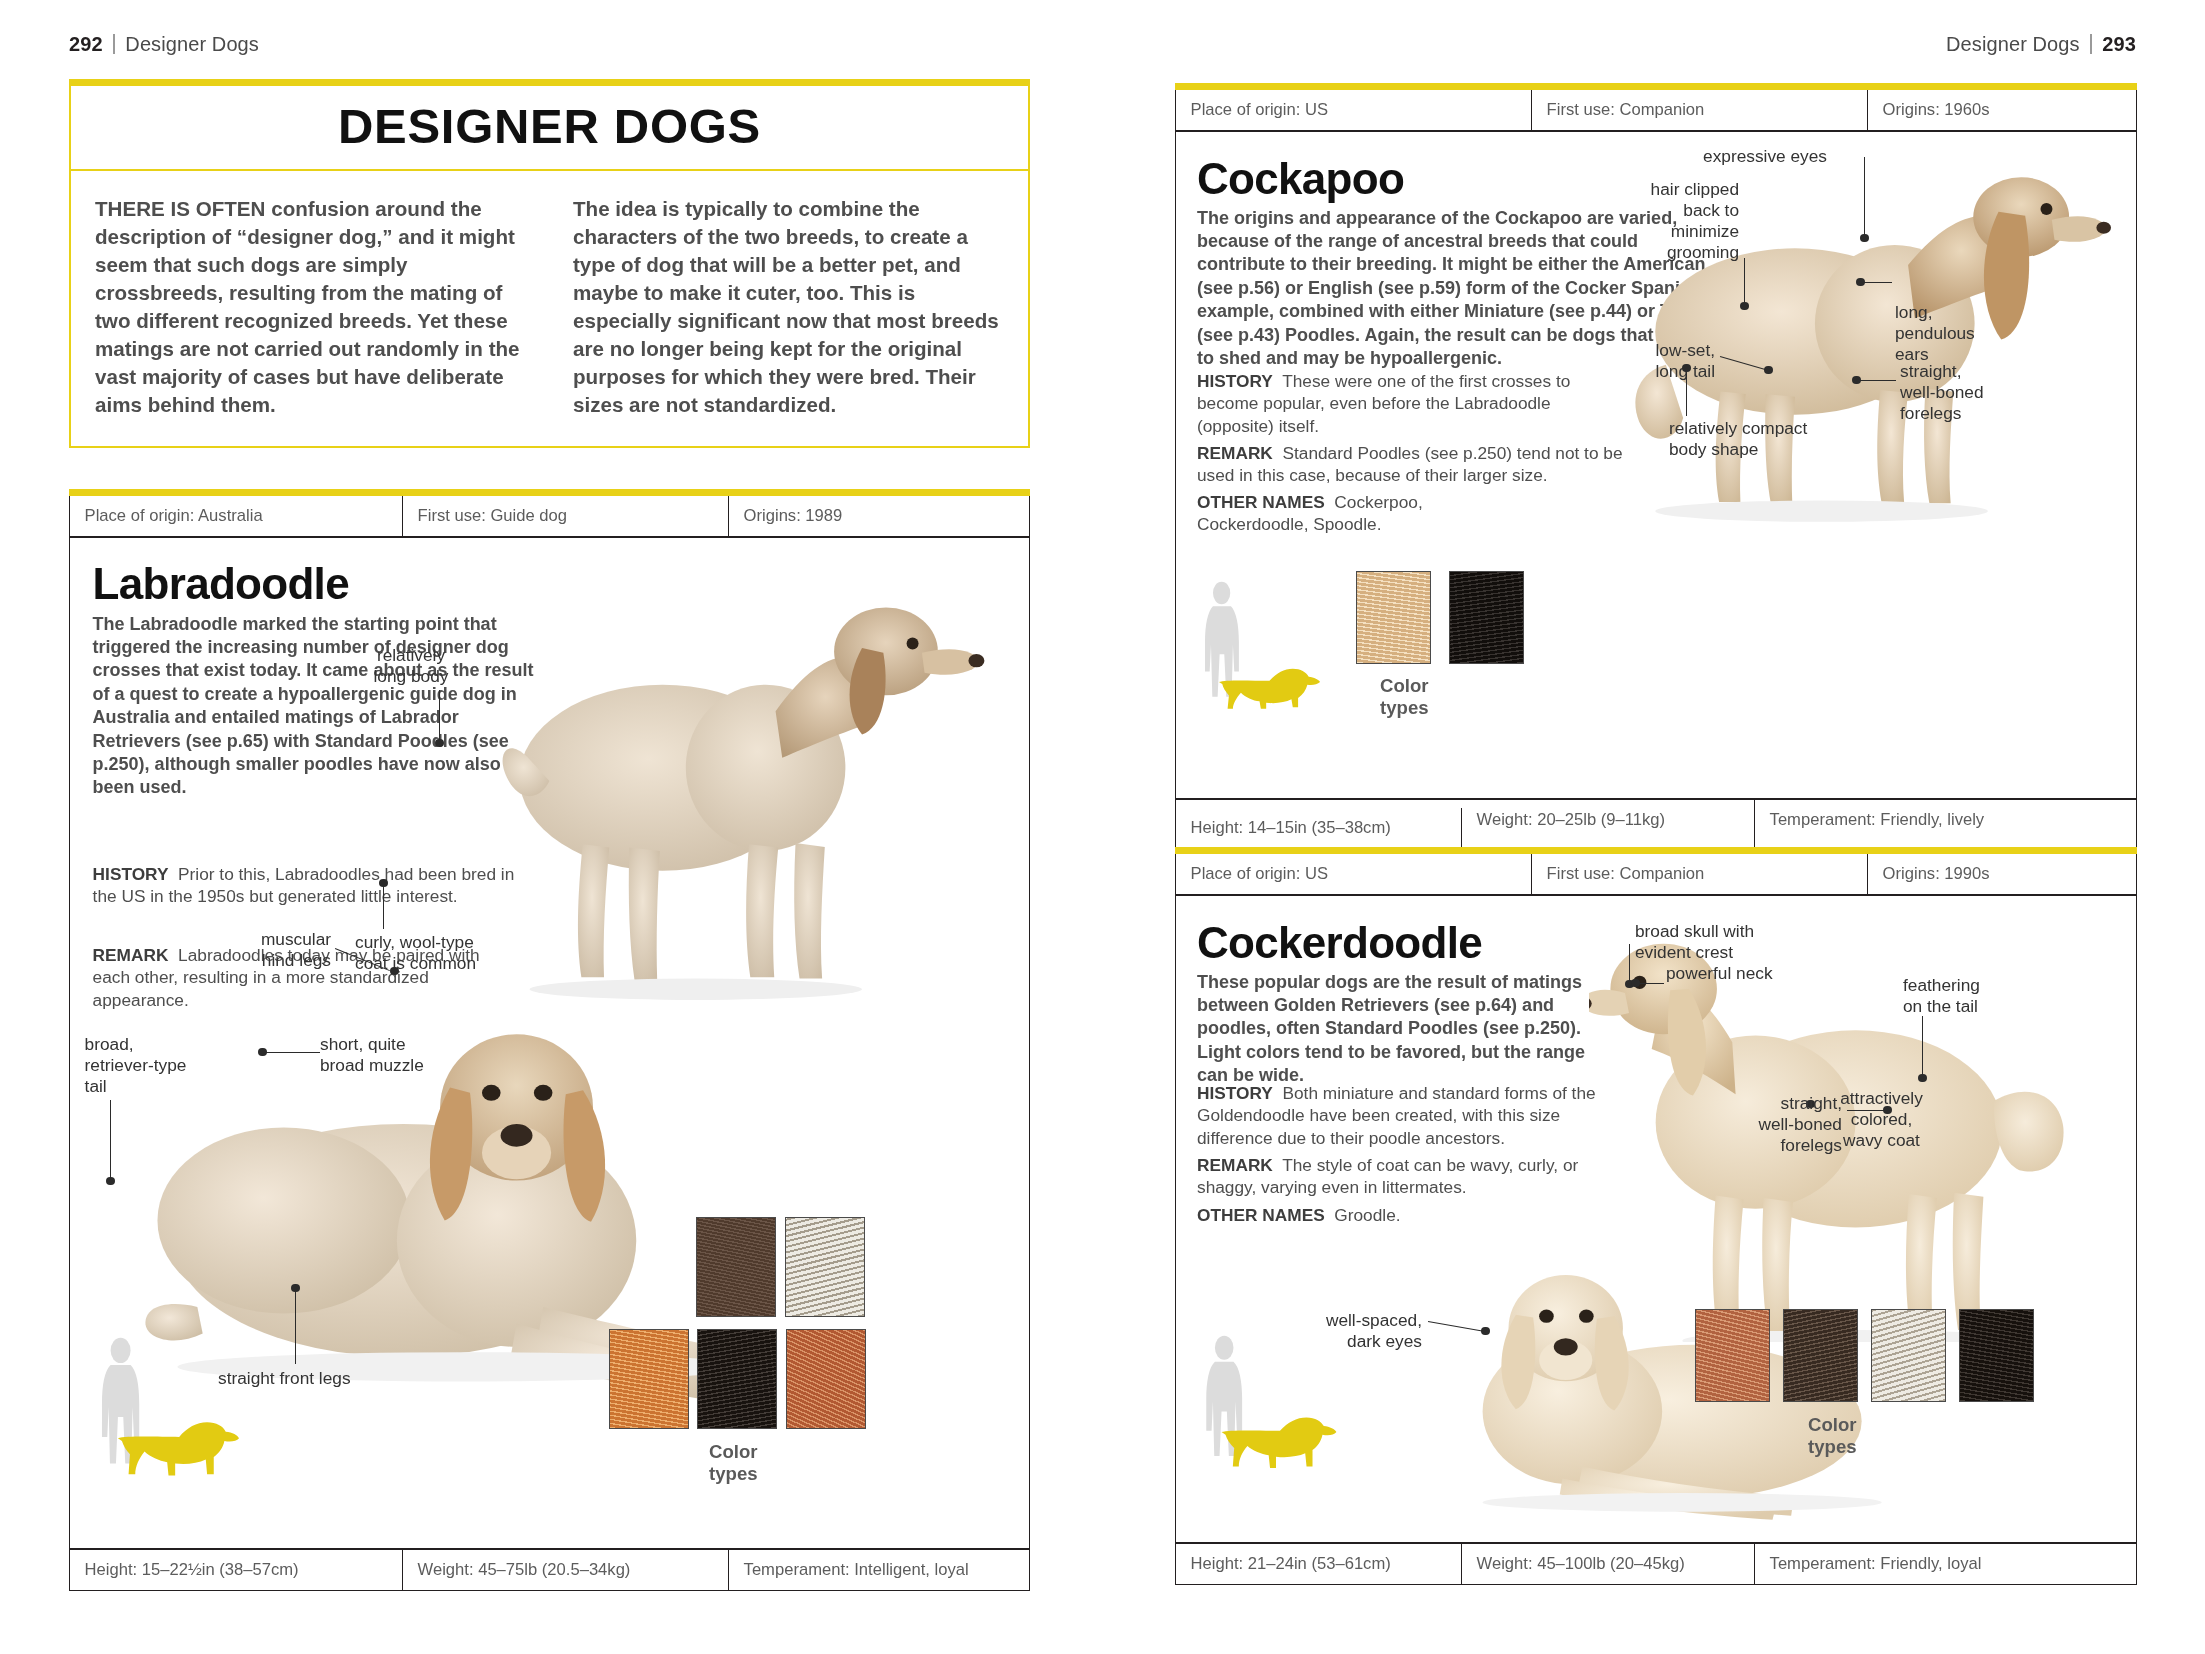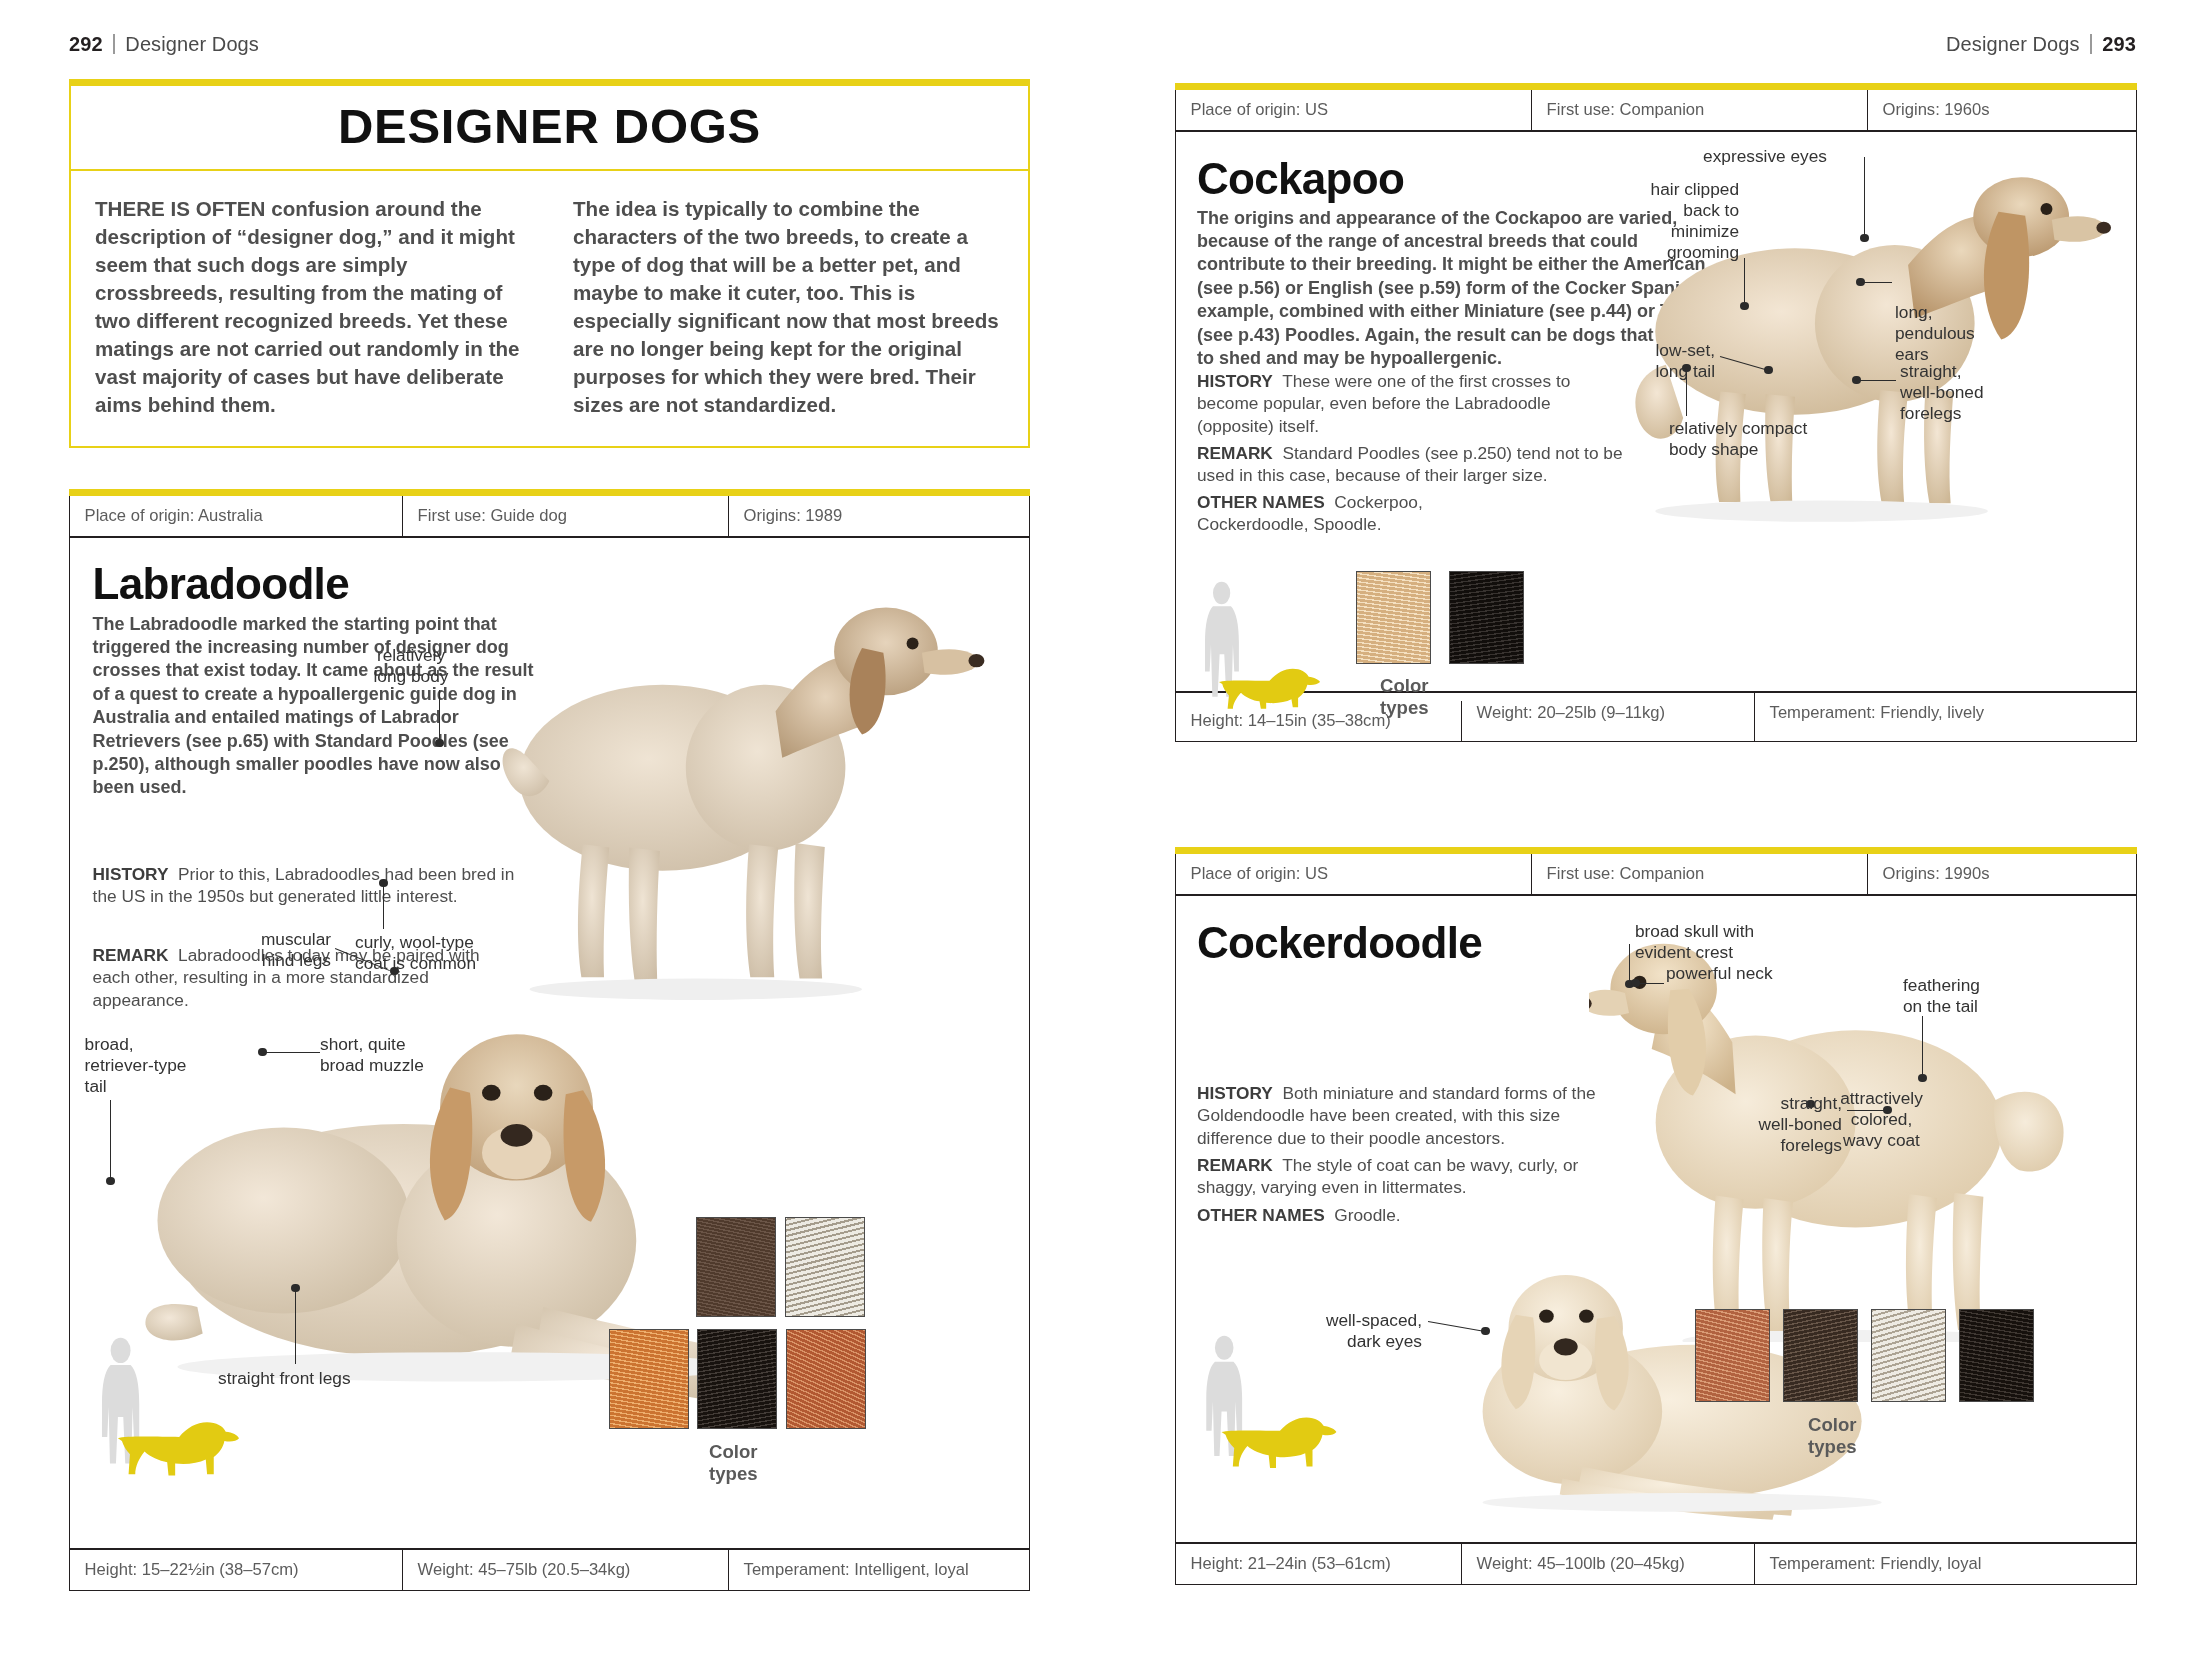--- a/index.html
+++ b/index.html
@@ -249,21 +249,21 @@
     <span>Designer Dogs</span><span class="rule"></span><span class="folio">293</span>
   </div>
 
   <div class="panel" style="left:1175px; top:83px; width:962px;">
     <div class="topbar"></div>
     <div class="meta-row meta-divide">
       <div class="meta-cell" style="flex:0 0 356px;">Place of origin: US</div>
       <div class="meta-cell" style="flex:0 0 336px;">First use: Companion</div>
       <div class="meta-cell">Origins: 1960s</div>
     </div>
-    <div class="panel-body" style="height:559px;">
+    <div class="panel-body" style="height:666px;">
 
       <div class="breed-title" style="position:absolute; left:21px; top:25px;">Cockapoo</div>
       <div class="breed-intro" style="position:absolute; left:21px; top:75px; width:533px;">The origins and appearance of the Cockapoo are varied, because of the range of ancestral breeds that could contribute to their breeding. It might be either the American (see p.56) or English (see p.59) form of the Cocker Spaniel, for example, combined with either Miniature (see p.44) or Toy (see p.43) Poodles. Again, the result can be dogs that tend not to shed and may be hypoallergenic.</div>
 
       <div class="breed-notes" style="position:absolute; left:21px; top:238px; width:419px;">
         <b>HISTORY</b>&nbsp; <span>These were one of the first crosses to become popular, even before the Labradoodle (opposite) itself.</span>
       </div>
       <div class="breed-notes" style="position:absolute; left:21px; top:310px; width:426px;">
         <b>REMARK</b>&nbsp; <span>Standard Poodles (see p.250) tend not to be used in this case, because of their larger size.</span>
       </div>
@@ -370,20 +370,21 @@
   <div class="panel" style="left:1175px; top:847px; width:962px;">
     <div class="topbar"></div>
     <div class="meta-row meta-divide">
       <div class="meta-cell" style="flex:0 0 356px;">Place of origin: US</div>
       <div class="meta-cell" style="flex:0 0 336px;">First use: Companion</div>
       <div class="meta-cell">Origins: 1990s</div>
     </div>
     <div class="panel-body" style="height:646px;">
 
       <div class="breed-title" style="position:absolute; left:21px; top:25px;">Cockerdoodle</div>
+      <div class="breed-intro" style="position:absolute; left:21px; top:75px; width:399px;">These popular dogs are the result of matings between Golden Retrievers (see p.64) and poodles, often Standard Poodles (see p.250). Light colors tend to be favored, but the range can be wide.</div>
 
       <div class="breed-notes" style="position:absolute; left:21px; top:186px; width:419px;">
         <b>HISTORY</b>&nbsp; <span>Both miniature and standard forms of the Goldendoodle have been created, with this size difference due to their poodle ancestors.</span>
       </div>
       <div class="breed-notes" style="position:absolute; left:21px; top:258px; width:413px;">
         <b>REMARK</b>&nbsp; <span>The style of coat can be wavy, curly, or shaggy, varying even in littermates.</span>
       </div>
       <div class="breed-notes" style="position:absolute; left:21px; top:308px; width:333px;">
         <b>OTHER NAMES</b>&nbsp; <span>Groodle.</span>
       </div>

